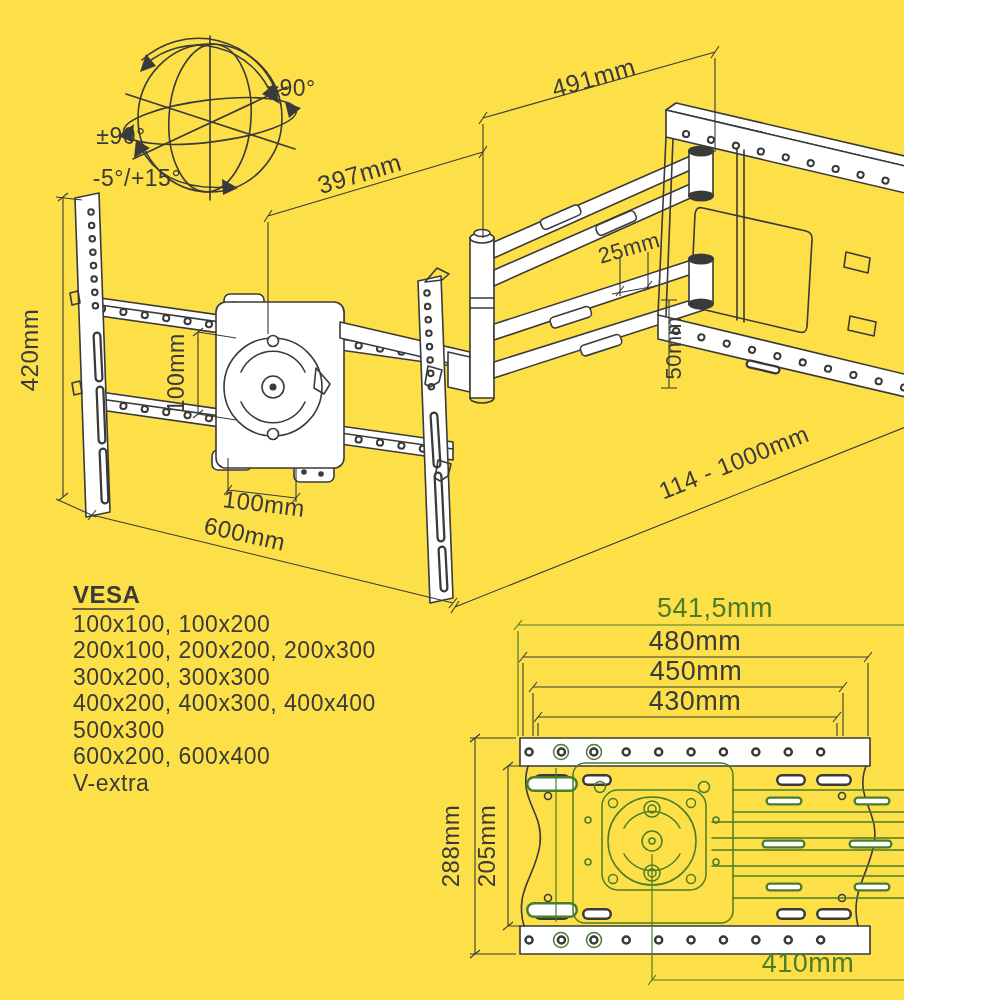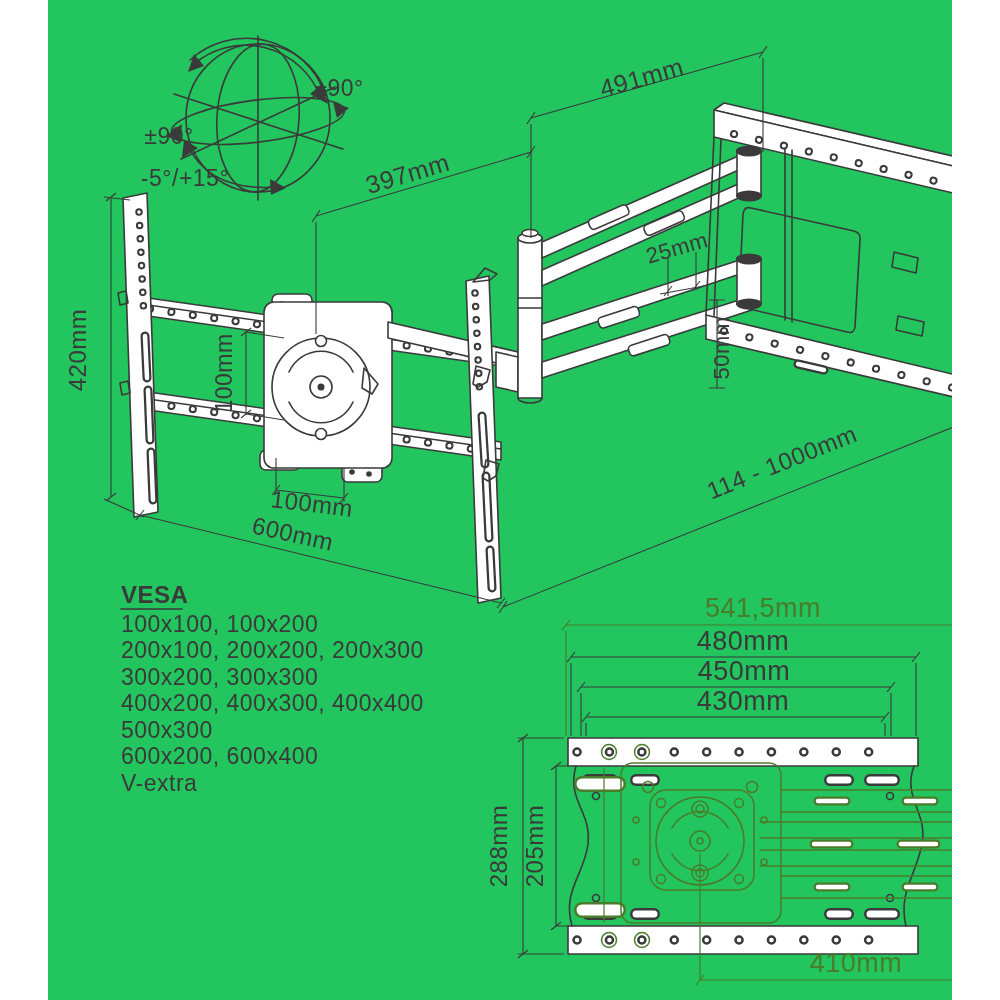--- a/index.html
+++ b/index.html
@@ -1,16 +1,16 @@
 <!DOCTYPE html>
 <html><head>
 <meta charset="utf-8">
 <style>
   html,body{margin:0;padding:0;background:#fff;}
-  #canvas{position:relative;width:904px;height:1000px;background:#22c55e;overflow:hidden;margin-left:48px;}
+  #canvas{position:relative;width:904px;height:1000px;background:#fde047;overflow:hidden;}
   svg text{font-family:"Liberation Sans","DejaVu Sans",sans-serif;letter-spacing:.5px;}
   .k  {stroke:#3a3a3a;fill:none;stroke-width:1.6;stroke-linejoin:round;stroke-linecap:round;}
   .kf {stroke:#3a3a3a;fill:#ffffff;stroke-width:1.6;stroke-linejoin:round;}
   .kd {stroke:#3a3a3a;fill:none;stroke-width:1.1;}
   .g  {stroke:#4a7c2a;fill:none;stroke-width:1.5;stroke-linejoin:round;stroke-linecap:round;}
   .gd {stroke:#4a7c2a;fill:none;stroke-width:1.2;}
   .hd {stroke:#3a3a3a;fill:none;stroke-linecap:round;}
   .hw {stroke:#ffffff;fill:none;stroke-linecap:round;}
   .sd {stroke:#3a3a3a;fill:none;stroke-linecap:round;}
   .sw {stroke:#ffffff;fill:none;stroke-linecap:round;}

